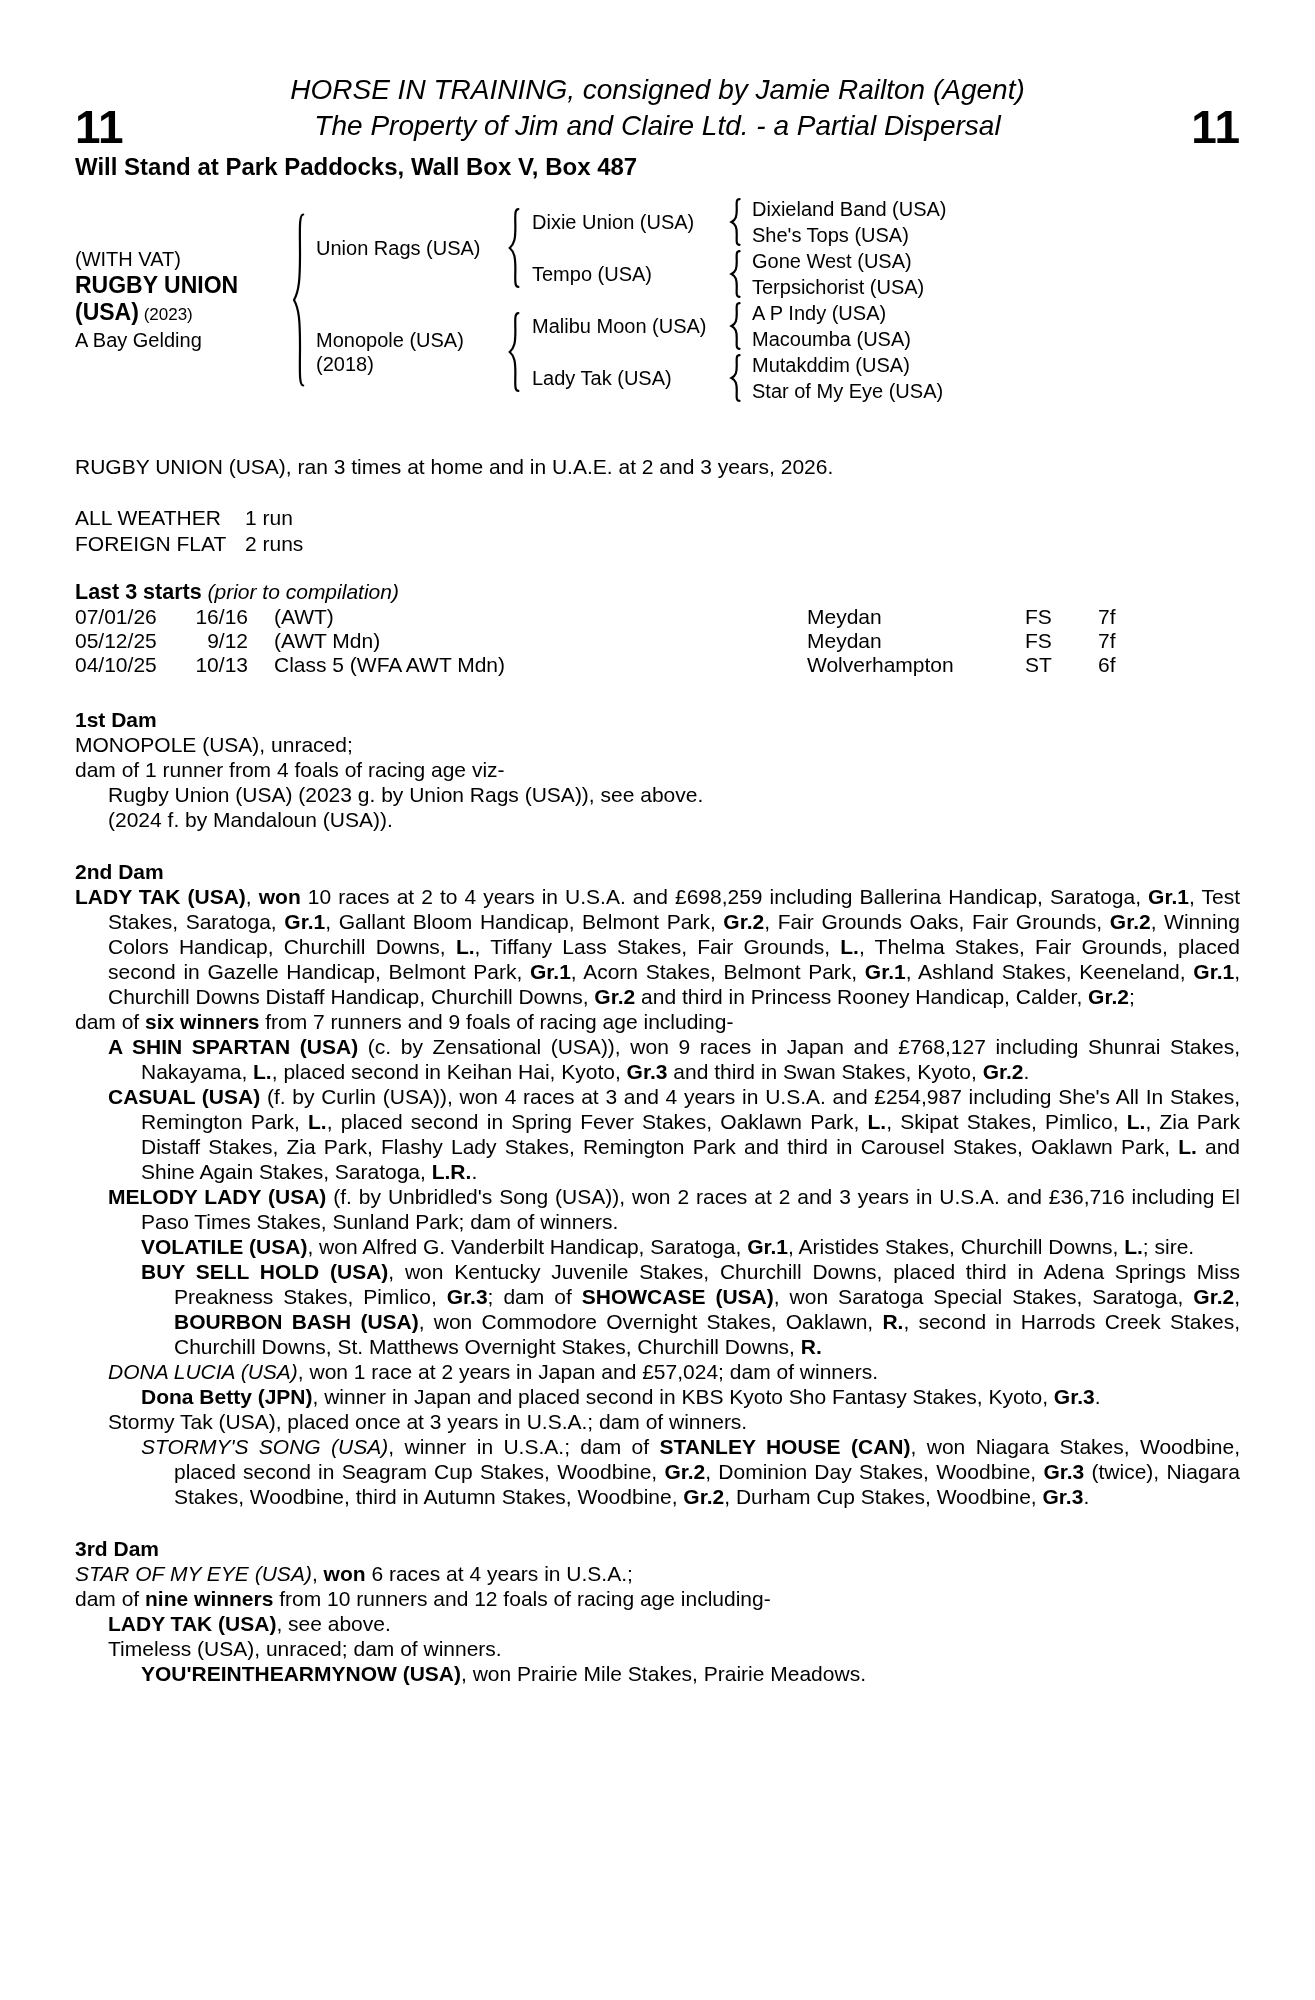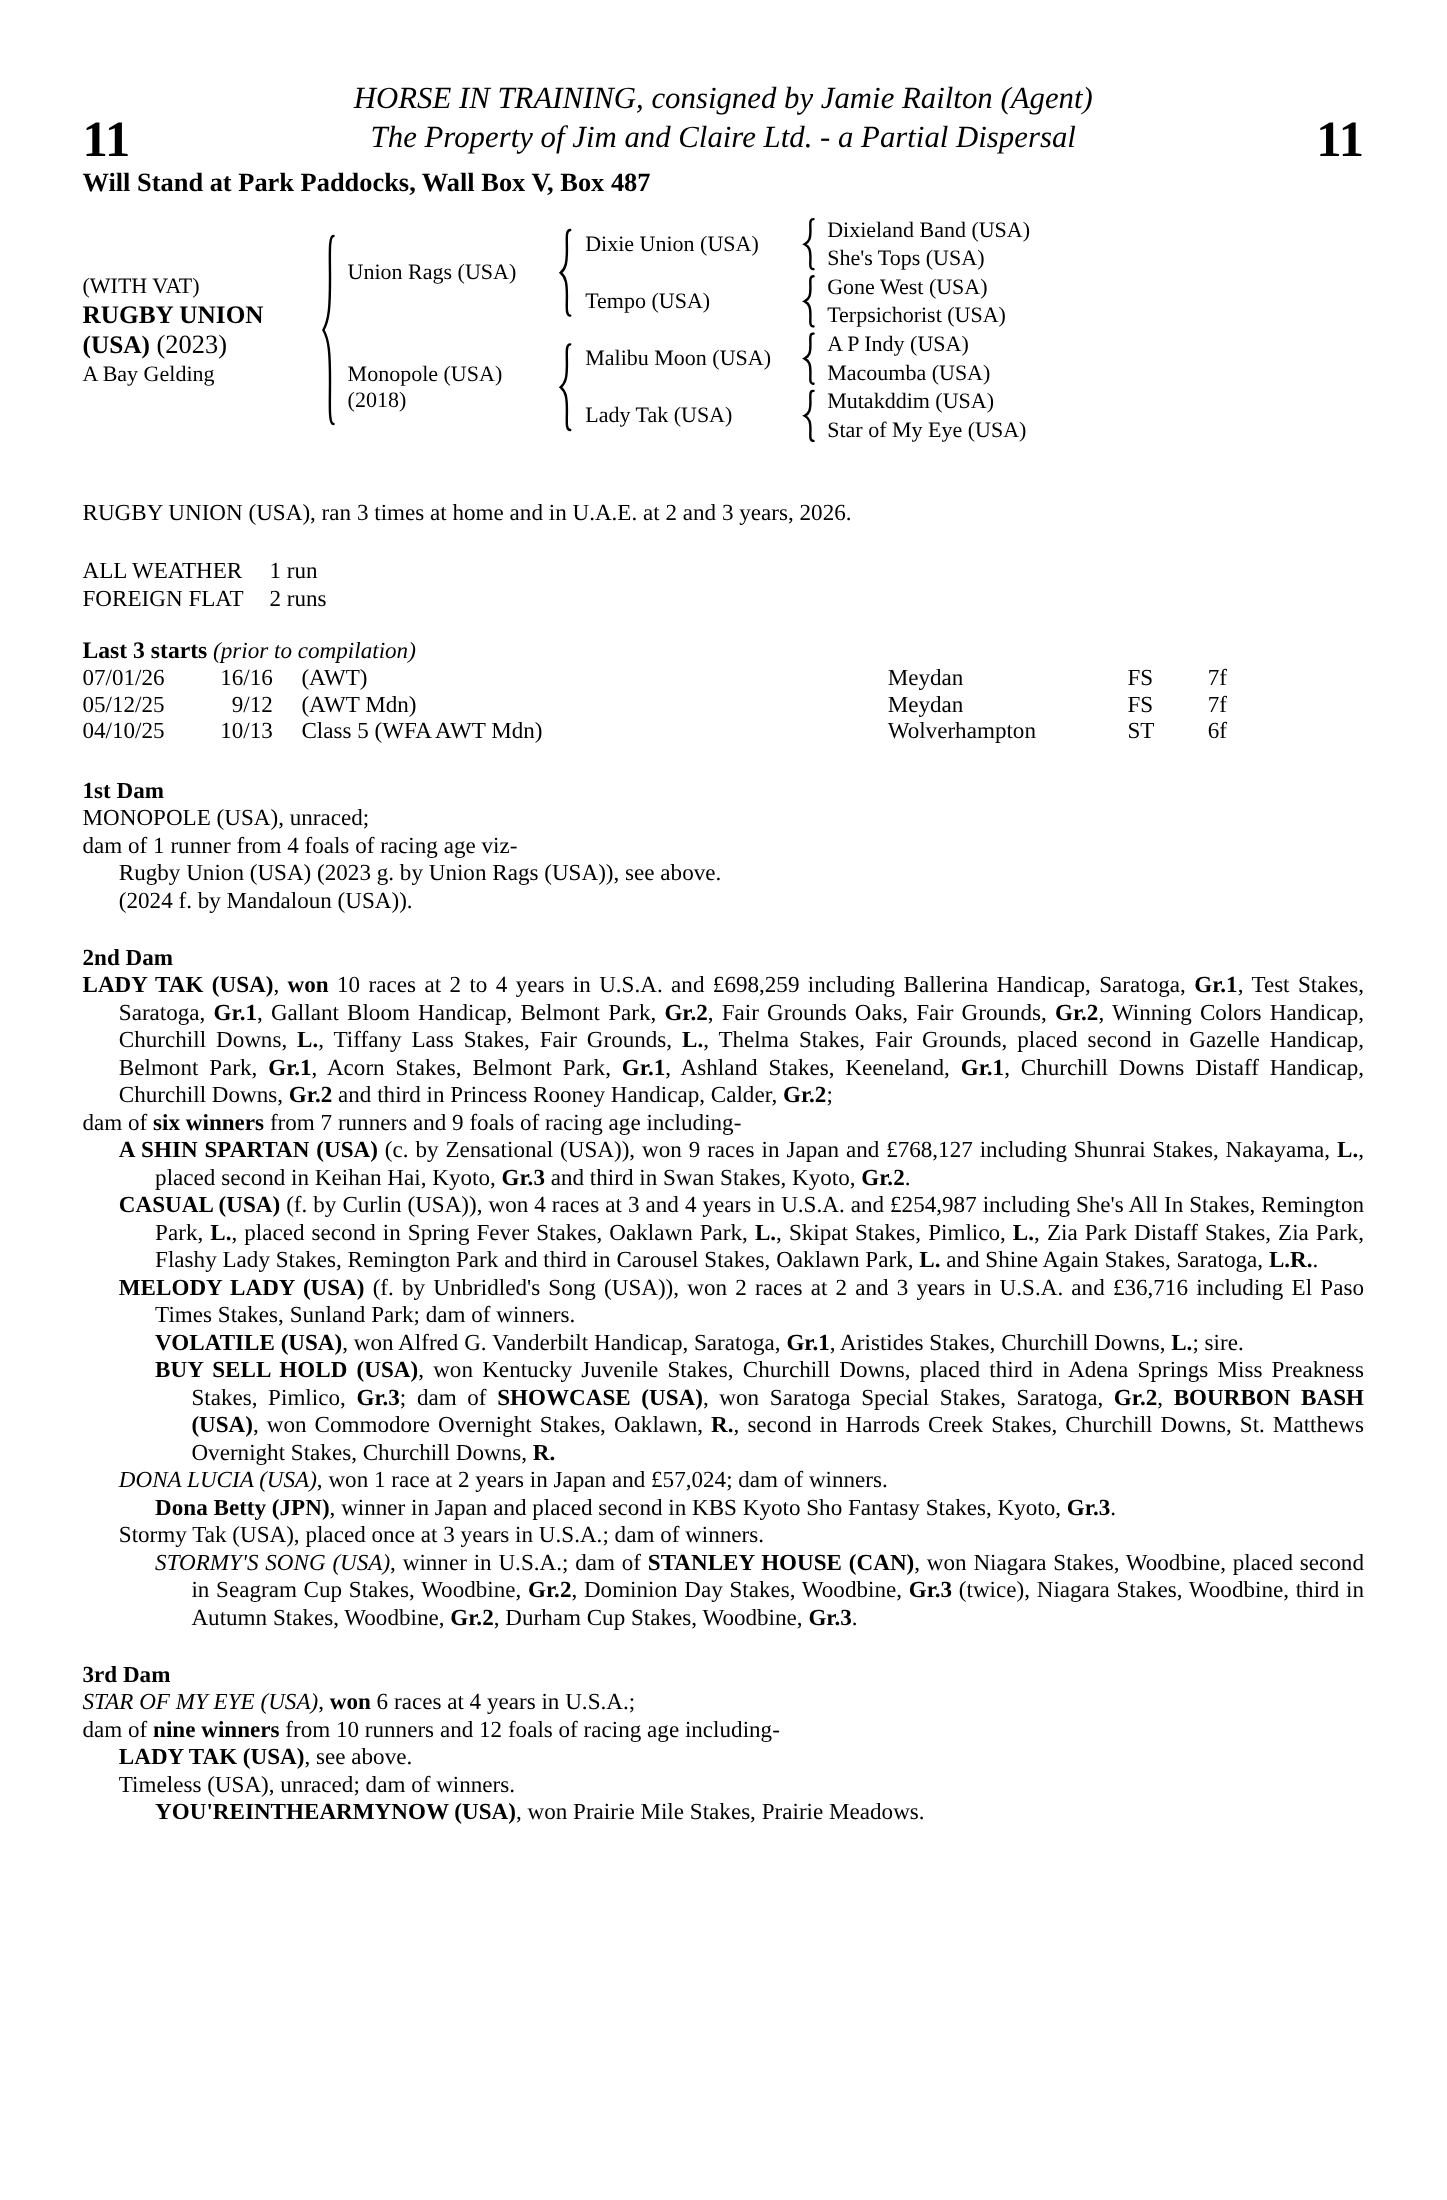--- a/index.html
+++ b/index.html
@@ -3,21 +3,21 @@
 <meta charset="utf-8">
 <style>
   html,body{margin:0;padding:0;background:#ffffff;}
   body{
     width:1315px;height:2000px;
     color:#000;
     font-family:"Liberation Sans","DejaVu Sans",sans-serif;
     font-size:21px;line-height:25px;
     -webkit-font-smoothing:antialiased;
   }
-  .page{position:relative;box-sizing:border-box;width:1315px;height:2000px;padding:72px 75px 0 75px;overflow:hidden;font-family:Liberation Serif, serif;}
+  .page{position:relative;box-sizing:border-box;width:1315px;height:2000px;padding:72px 75px 0 75px;overflow:hidden;}
   .b{font-weight:bold;}
   .i{font-style:italic;}
 
   
   .header{position:relative;text-align:center;}
   .h-line{font-style:italic;font-size:28px;line-height:36px;}
   .lot{position:absolute;top:32px;font-weight:bold;font-size:46px;line-height:46px;}
   .lot.left{left:0;}
   .lot.right{right:0;}
   .stand-line{font-weight:bold;font-size:24px;line-height:30px;margin-top:8px;}
@@ -26,21 +26,21 @@
   .pedigree{
     margin-top:14px;
     display:grid;
     grid-template-columns:205px 36px 178px 38px 186px 34px auto;
     grid-template-rows:repeat(8,26px);
     font-size:20px;
   }
   .ped-root{grid-column:1;grid-row:1/9;align-self:center;line-height:25px;}
   .ped-root .vat{font-size:20px;}
   .ped-root .nm{font-weight:bold;font-size:23px;line-height:27px;}
-  .ped-root .yr{font-size:24px;font-weight:normal;}
+  .ped-root .yr{font-size:17px;font-weight:normal;}
   .brace{align-self:center;justify-self:center;}
   .brace svg{display:block;}
   .br-root{grid-column:2;grid-row:1/9;}
   .br-sire{grid-column:4;grid-row:1/5;}
   .br-dam{grid-column:4;grid-row:5/9;}
   .br-g1{grid-column:6;grid-row:1/3;}
   .br-g2{grid-column:6;grid-row:3/5;}
   .br-g3{grid-column:6;grid-row:5/7;}
   .br-g4{grid-column:6;grid-row:7/9;}
   .gen1{grid-column:3;align-self:center;white-space:nowrap;line-height:24px;}

